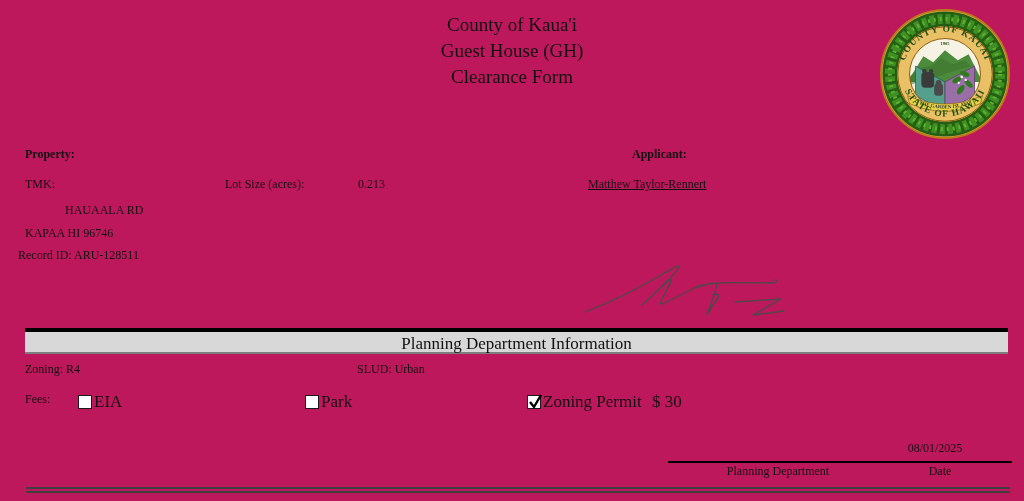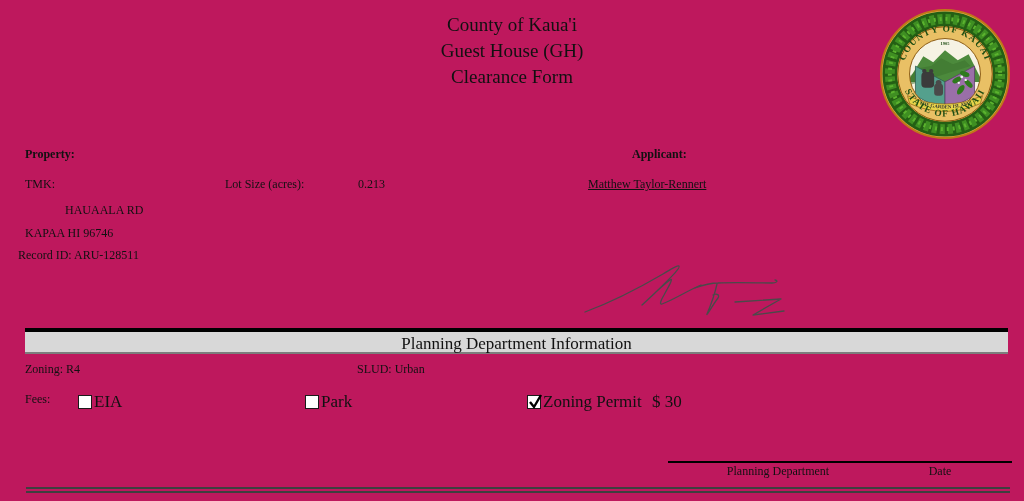--- a/index.html
+++ b/index.html
@@ -145,19 +145,20 @@
   <div class="fee-item abs" style="left:527px; top:392px;">
     <span class="cb">
       <svg width="18" height="20" viewBox="0 0 18 20" style="display: block;">
           <polyline points="4,10 8,15 15,3" fill="none" stroke="#000" stroke-width="2.4"></polyline>
         </svg>
     </span><span>Zoning Permit</span>
     <span style="margin-left:6px;">$ 30</span>
   </div>
 
 
+  <div class="abs body-txt" style="left:880px; top:441px; width:110px; text-align:center;">08/01/2025</div>
   <div class="sigline"></div>
   <div class="abs body-txt" style="left:668px; top:464px; width:220px; text-align:center;">Planning Department</div>
   <div class="abs body-txt" style="left:890px; top:464px; width:100px; text-align:center;">Date</div>
 
   <div class="dbl-rule"></div>
 
 </div>
 
 </body></html>

